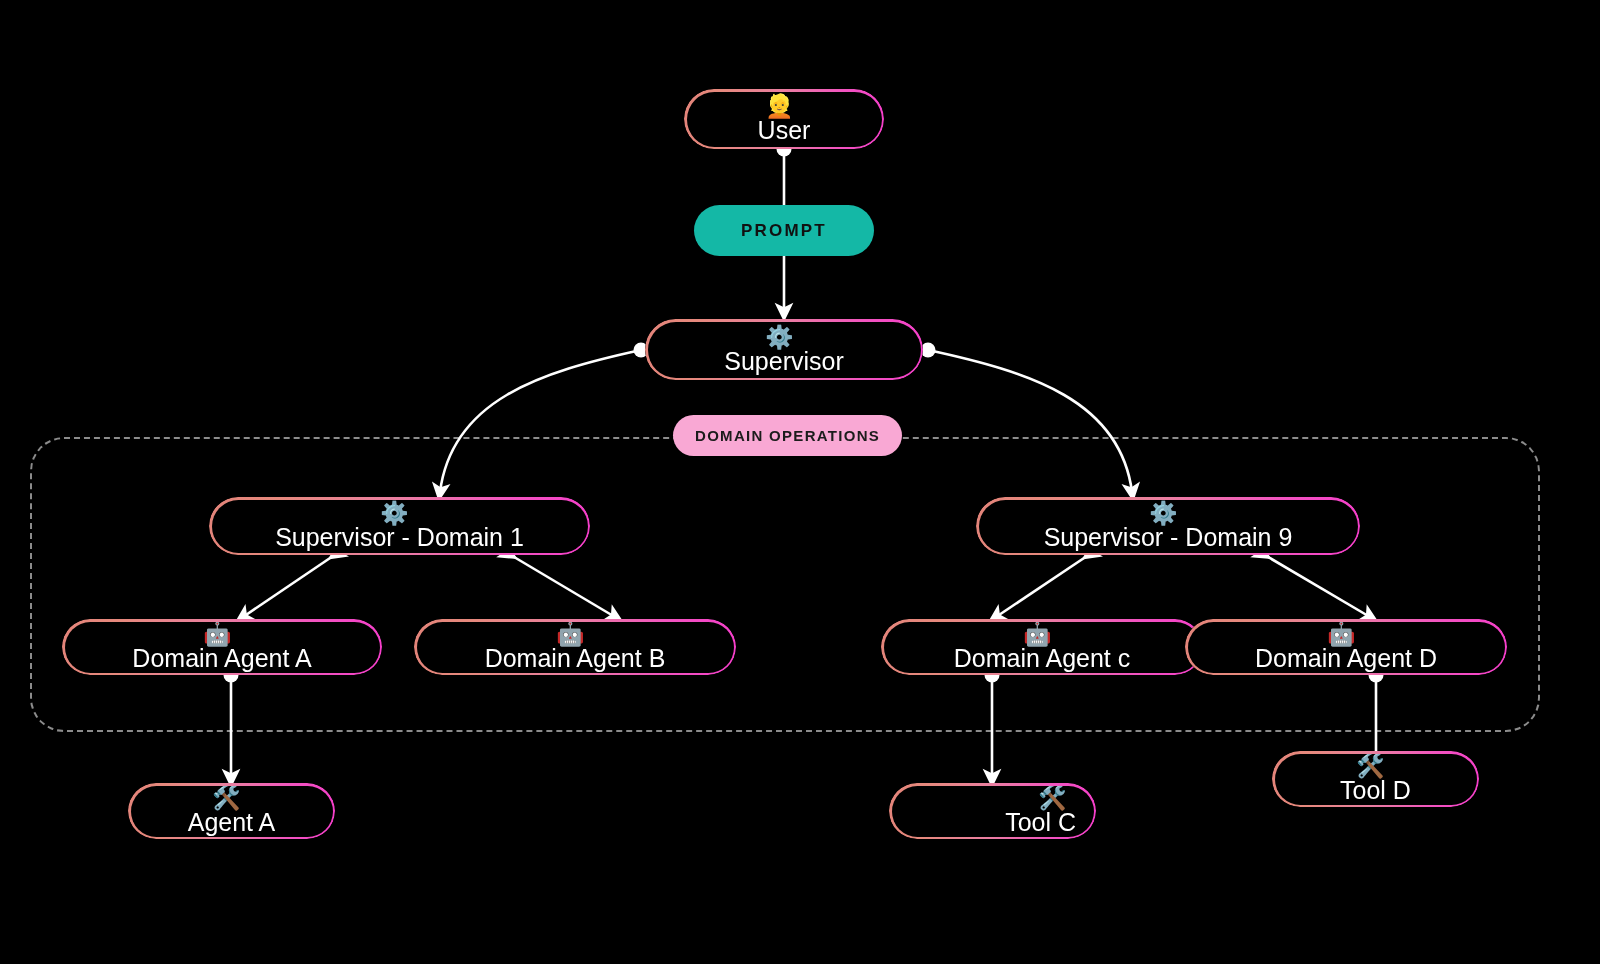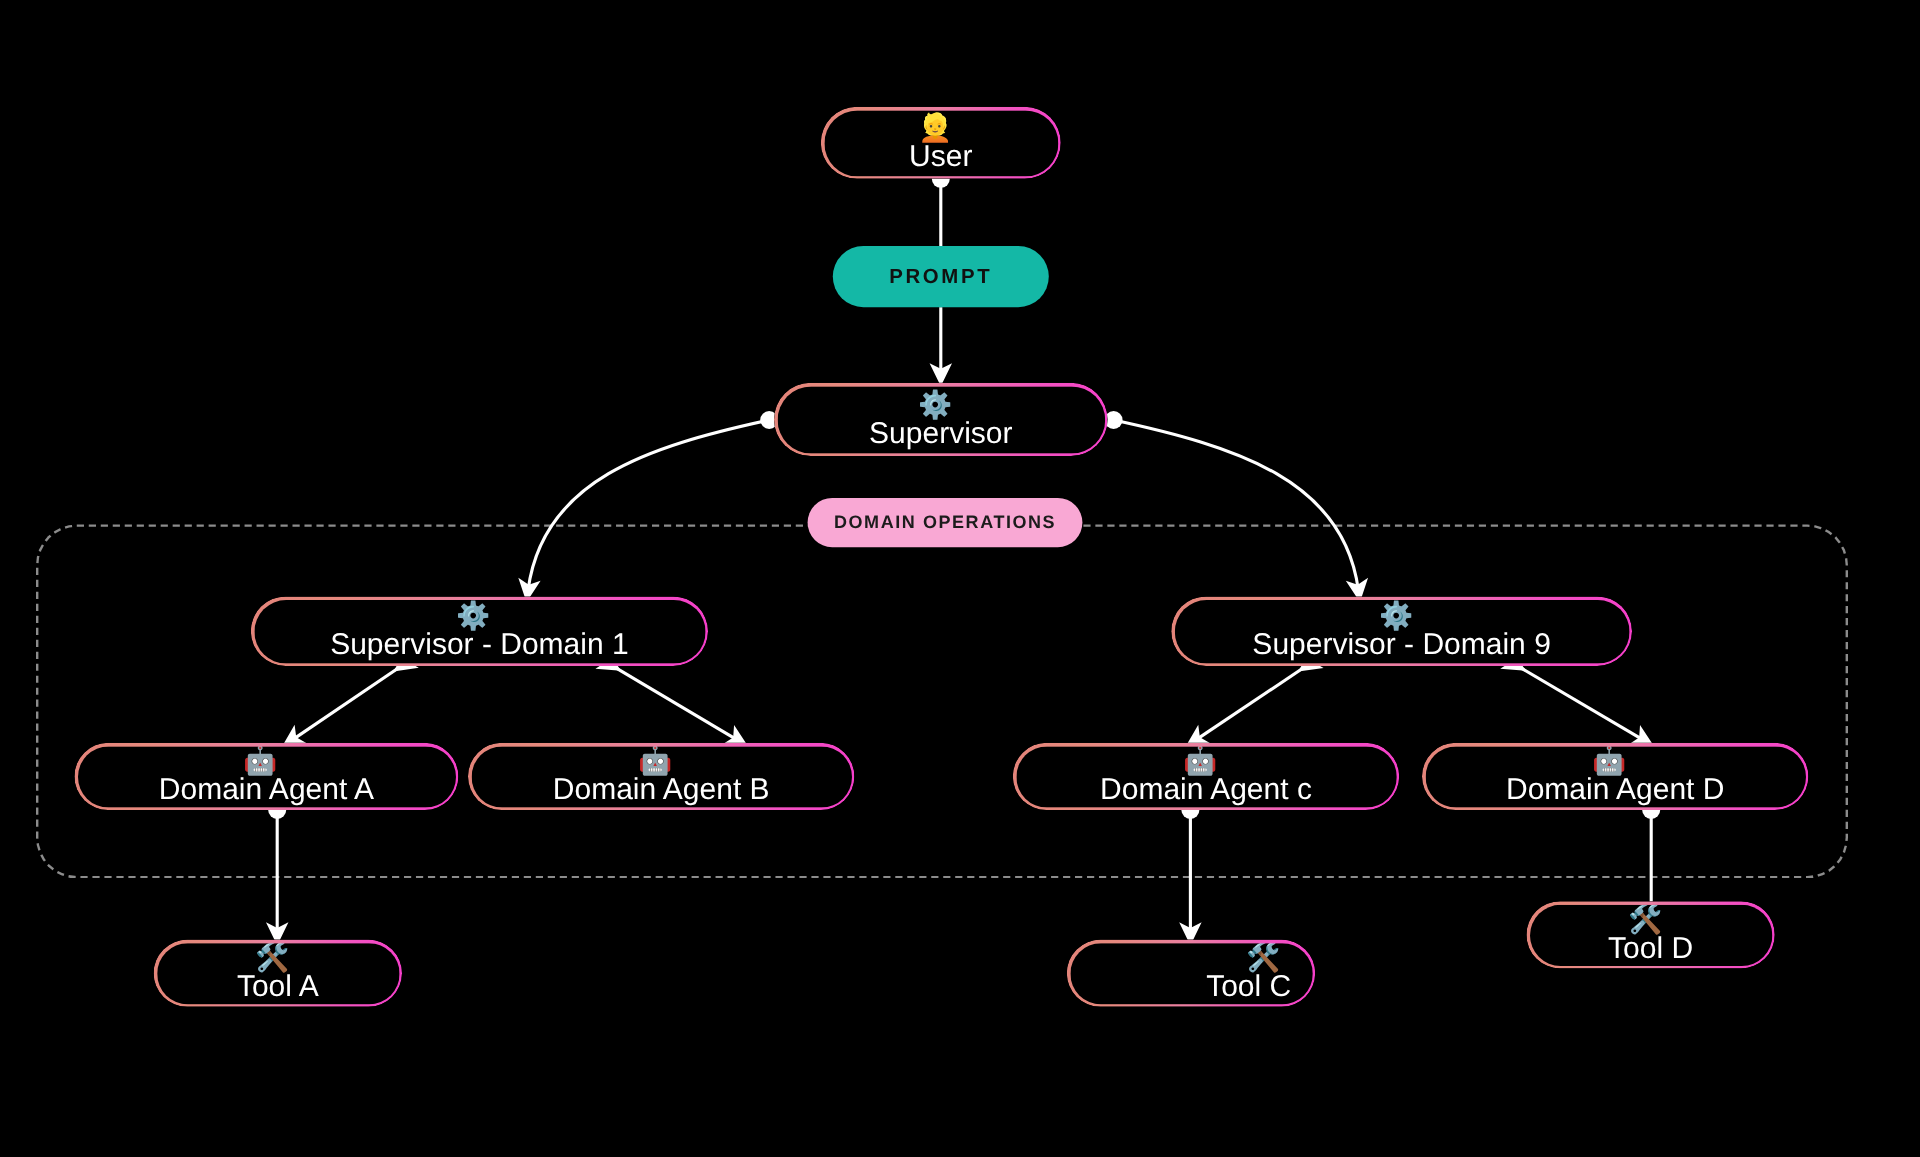--- a/index.html
+++ b/index.html
@@ -151,38 +151,38 @@
   <div class="node" style="left:976px; top:497px; width:384px; height:58px;">
     <span class="emoji">⚙️</span>
     <span class="label">Supervisor - Domain 9</span>
   </div>
 
   <div class="node" style="left:62px; top:619px; width:320px; height:56px;">
     <span class="emoji">🤖</span>
     <span class="label">Domain Agent A</span>
   </div>
 
-  <div class="node" style="left:390px; top:619px; width:322px; height:56px;">
+  <div class="node" style="left:414px; top:619px; width:322px; height:56px;">
     <span class="emoji">🤖</span>
     <span class="label">Domain Agent B</span>
   </div>
 
-  <div class="node" style="left:844px; top:619px; width:322px; height:56px;">
+  <div class="node" style="left:881px; top:619px; width:322px; height:56px;">
     <span class="emoji">🤖</span>
     <span class="label">Domain Agent c</span>
   </div>
 
   <div class="node" style="left:1185px; top:619px; width:322px; height:56px;">
     <span class="emoji">🤖</span>
     <span class="label">Domain Agent D</span>
   </div>
 
   <div class="node" style="left:128px; top:783px; width:207px; height:56px;">
     <span class="emoji">🛠️</span>
-    <span class="label">Tool A</span>
+    <span class="label">Agent A</span>
   </div>
 
   <div class="node" style="left:889px; top:783px; width:207px; height:56px;align-items:flex-end;">
     <span class="emoji">🛠️</span>
     <span class="label">Tool C</span>
   </div>
 
   <div class="node" style="left:1272px; top:751px; width:207px; height:56px;">
     <span class="emoji">🛠️</span>
     <span class="label">Tool D</span>

